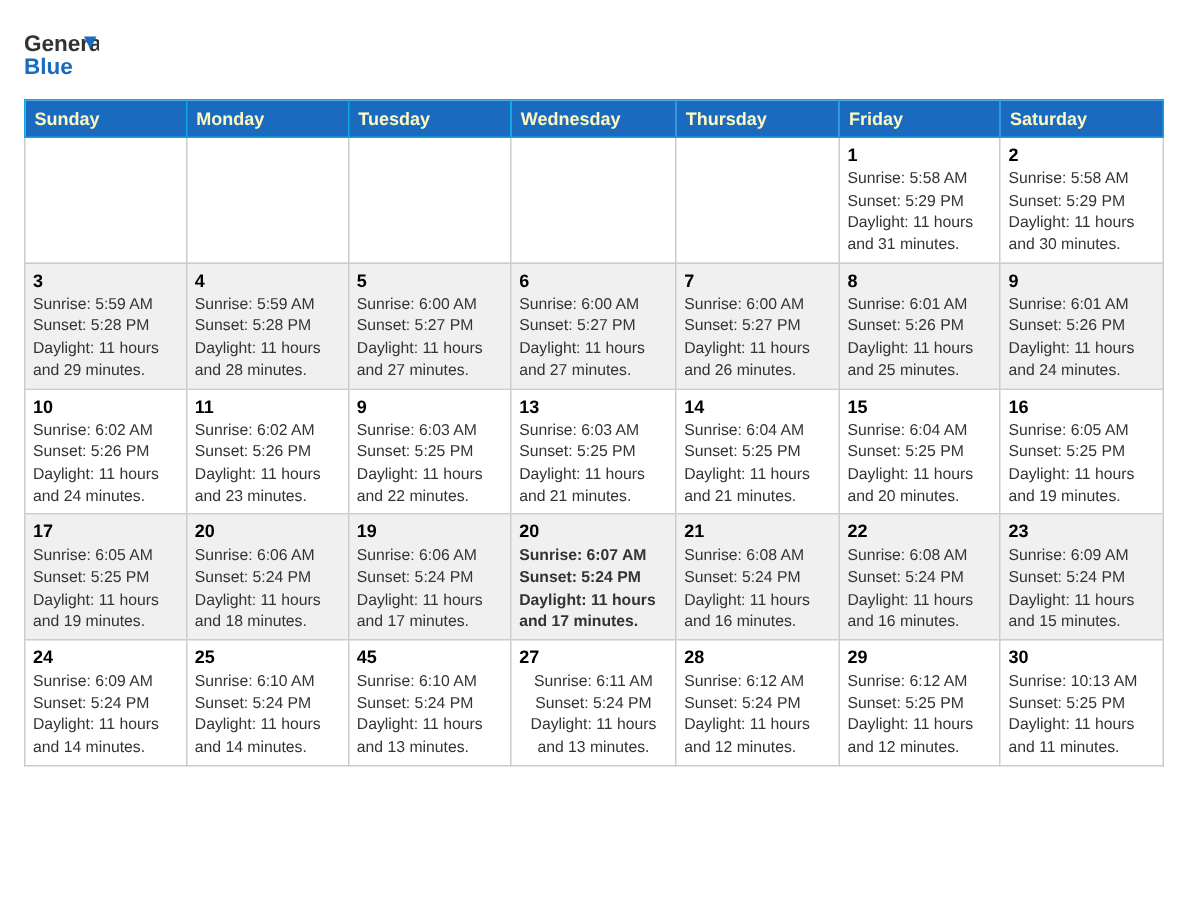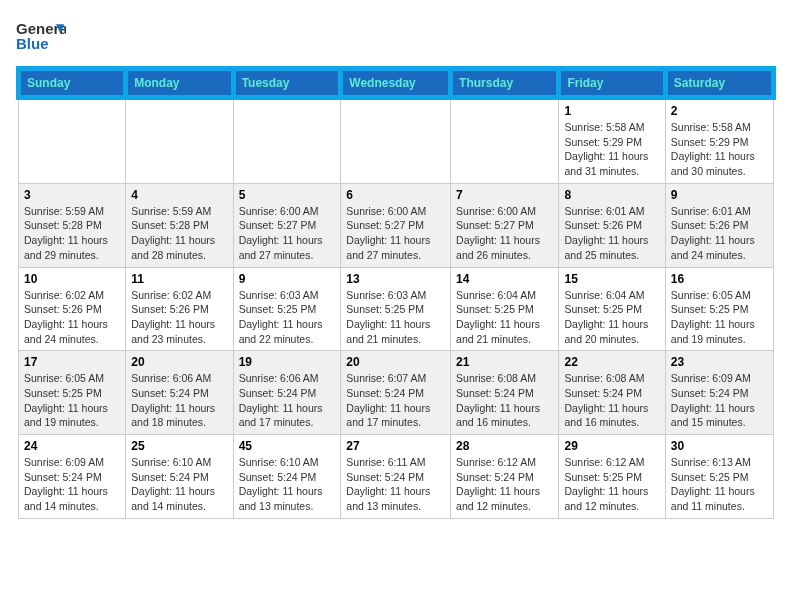--- a/index.html
+++ b/index.html
@@ -28,25 +28,25 @@
       font-size: 16px;
       color: #555;
     }
     .calendar {
       width: 100%;
       border-collapse: collapse;
       font-size: 11px;
     }
     .calendar th {
       background: #1a6bbf;
-      color: #5eead4;
+      color: #fef9c3;
       text-align: left;
       padding: 5px 6px;
       font-size: 12px;
-      border: 5px solid #0ea5e9;
+      border: 1px solid #0ea5e9;
     }
     .calendar td {
       vertical-align: top;
       border: 1px solid #ccc;
       padding: 4px 5px;
       width: 113px;
       min-height: 80px;
       background: #fff;
     }
     .calendar td.shaded {
@@ -221,21 +221,21 @@
 Daylight: 11 hours and 18 minutes.</div>
         </td>
         <td class="shaded">
           <span class="day-num">19</span>
           <div class="day-info" style="white-space: pre-line;">Sunrise: 6:06 AM
 Sunset: 5:24 PM
 Daylight: 11 hours and 17 minutes.</div>
         </td>
         <td class="shaded">
           <span class="day-num">20</span>
-          <div class="day-info" style="white-space: pre-line;">Sunrise: 6:07 AM
+          <div class="day-info" style="white-space: pre-line; font-weight: bold;">Sunrise: 6:07 AM
 Sunset: 5:24 PM
 Daylight: 11 hours and 17 minutes.</div>
         </td>
         <td class="shaded">
           <span class="day-num">21</span>
           <div class="day-info" style="white-space: pre-line;">Sunrise: 6:08 AM
 Sunset: 5:24 PM
 Daylight: 11 hours and 16 minutes.</div>
         </td>
         <td class="shaded">
@@ -265,37 +265,37 @@
 Daylight: 11 hours and 14 minutes.</div>
         </td>
         <td>
           <span class="day-num">45</span>
           <div class="day-info" style="white-space: pre-line;">Sunrise: 6:10 AM
 Sunset: 5:24 PM
 Daylight: 11 hours and 13 minutes.</div>
         </td>
         <td>
           <span class="day-num">27</span>
-          <div class="day-info" style="white-space: pre-line;">Sunrise: 6:11 AM
+          <div class="day-info" style="white-space: pre-line; text-align: center;">Sunrise: 6:11 AM
 Sunset: 5:24 PM
 Daylight: 11 hours and 13 minutes.</div>
         </td>
         <td>
           <span class="day-num">28</span>
           <div class="day-info" style="white-space: pre-line;">Sunrise: 6:12 AM
 Sunset: 5:24 PM
 Daylight: 11 hours and 12 minutes.</div>
         </td>
         <td>
           <span class="day-num">29</span>
           <div class="day-info" style="white-space: pre-line;">Sunrise: 6:12 AM
 Sunset: 5:25 PM
 Daylight: 11 hours and 12 minutes.</div>
         </td>
         <td>
           <span class="day-num">30</span>
-          <div class="day-info" style="white-space: pre-line;">Sunrise: 6:13 AM
+          <div class="day-info" style="white-space: pre-line;">Sunrise: 10:13 AM
 Sunset: 5:25 PM
 Daylight: 11 hours and 11 minutes.</div>
         </td>
       </tr>
     </tbody>
 </table>
 
 </body></html>

